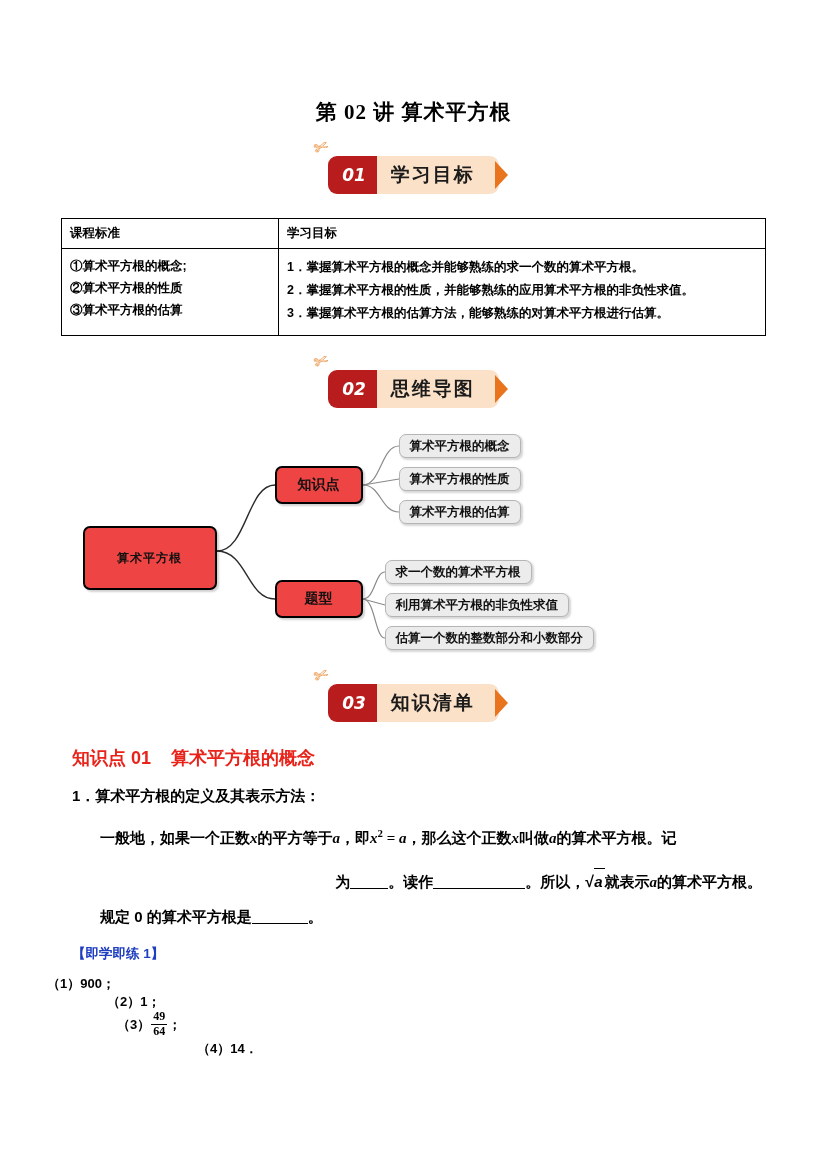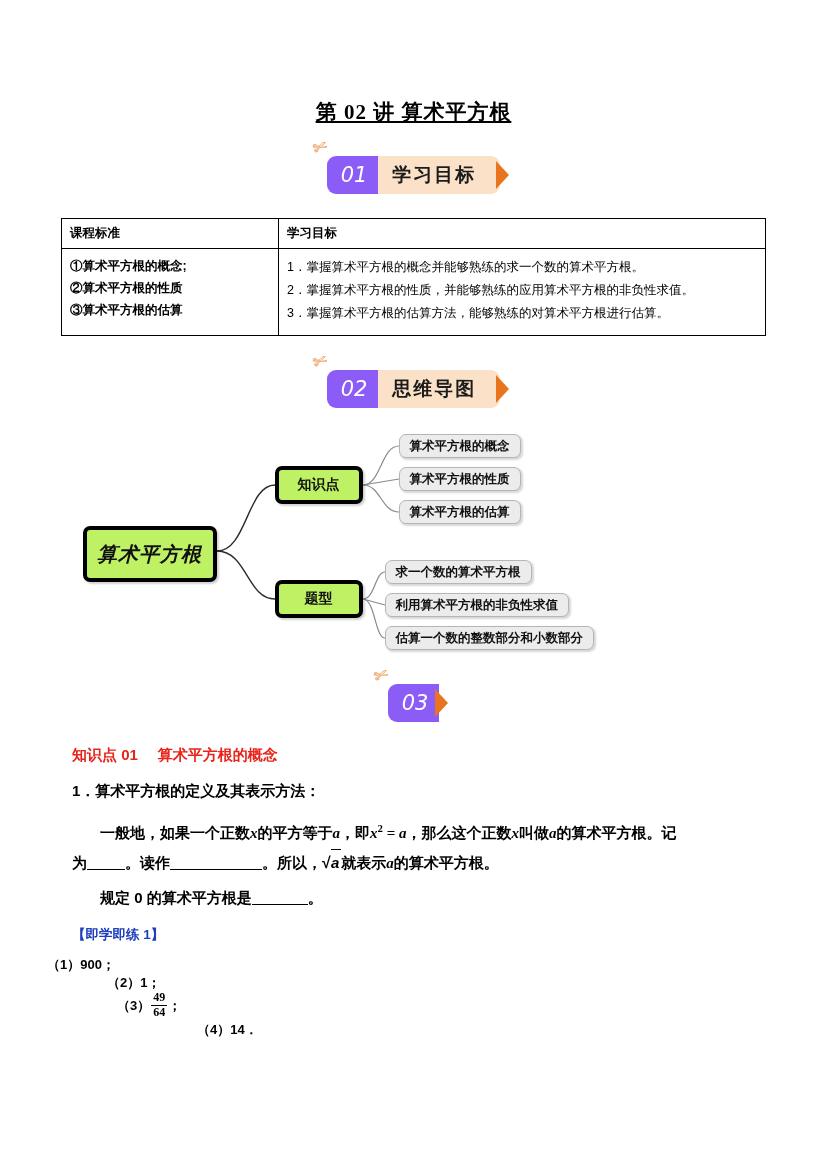--- a/index.html
+++ b/index.html
@@ -22,21 +22,20 @@
     padding: 0;
     box-sizing: border-box;
   }
   .doc-title {
     text-align: center;
     font-family: "Liberation Serif", serif;
     font-weight: bold;
     font-size: 21px;
     letter-spacing: 1px;
     margin-top: 98px;
-    text-decoration: underline;
   }
 
   
   .banner-wrap {
     display: flex;
     justify-content: center;
     margin-top: 30px;
     position: relative;
   }
   .banner {
@@ -47,25 +46,25 @@
   }
   .banner .scissors {
     position: absolute;
     left: -14px;
     top: -19px;
     font-size: 17px;
     color: #E8832A;
     transform: rotate(-20deg);
   }
   .banner .num {
-    background: #8b5cf6;
+    background: #b91c1c;
     color: #ffffff;
     font-family: "DejaVu Sans", sans-serif;
-    font-weight: normal;
-    font-size: 21px;
+    font-weight: bold;
+    font-size: 17px;
     font-style: italic;
     display: flex;
     align-items: center;
     padding: 0 11px 0 14px;
     border-radius: 9px 0 0 9px;
   }
   .banner .label {
     background: #FBE1C7;
     color: #1b1b1b;
     font-family: "Liberation Sans", sans-serif;
@@ -112,51 +111,50 @@
     font-weight: normal;
     text-align: left;
   }
   .obj-table th {
     font-weight: bold;
     padding-top: 6px;
     padding-bottom: 6px;
   }
   .obj-table .col1 { width: 200px; }
   .obj-table .item { line-height: 1.75; font-weight: bold; }
-  .obj-table .goal { line-height: 1.85; font-weight: normal; }
+  .obj-table .goal { line-height: 1.85; font-weight: bold; }
 
   
   .mindmap {
     position: relative;
     width: 690px;
     height: 240px;
     margin: 22px auto 0 auto;
   }
   .node {
     position: absolute;
     box-sizing: border-box;
     font-family: "Liberation Sans", sans-serif;
     display: flex;
     align-items: center;
     justify-content: center;
-    border: 4px solid #000000;
+    border: 2px solid #000000;
     border-radius: 7px;
-    background: #bef264;
+    background: #ef4444;
     color: #111;
     font-weight: bold;
     box-shadow: 2px 2px 2px rgba(0,0,0,0.18);
   }
   .node.root {
     left: 14px;
     top: 96px;
     width: 134px;
-    height: 56px;
-    font-size: 20px;
+    height: 64px;
+    font-size: 12px;
     letter-spacing: 1px;
-    font-style: italic;
   }
   .node.mid {
     width: 88px;
     height: 38px;
     font-size: 14px;
   }
   .node.mid.m1 { left: 206px; top: 36px; }
   .node.mid.m2 { left: 206px; top: 150px; }
   .node.leaf {
     border: 1px solid #b5b5b5;
@@ -173,21 +171,21 @@
   .node.leaf.l4 { left: 316px; top: 130px; }
   .node.leaf.l5 { left: 316px; top: 163px; text-align: right; }
   .node.leaf.l6 { left: 316px; top: 196px; }
   .mindmap svg { position: absolute; left: 0; top: 0; }
 
   
   .kp-title {
     color: #E8231A;
     font-family: "Liberation Sans", sans-serif;
     font-weight: bold;
-    font-size: 15px;
+    font-size: 18px;
     margin: 24px 0 0 72px;
   }
   .kp-title .sp { display: inline-block; width: 20px; }
   .body-text {
     font-family: "Liberation Sans", sans-serif;
     font-size: 15px;
     margin: 12px 0 0 72px;
     width: 690px;
     line-height: 1.9;
     font-weight: bold;
@@ -339,35 +337,36 @@
     <div class="node leaf l4">求一个数的算术平方根</div>
     <div class="node leaf l5">利用算术平方根的非负性求值</div>
     <div class="node leaf l6">估算一个数的整数部分和小数部分</div>
   </div>
 
   <div class="banner-wrap" style="margin-top:14px;">
     <div class="banner">
       <div class="shadow"></div>
       <span class="scissors">✄</span>
       <div class="num">03</div>
+      <div class="label">知识清单</div>
       <div class="tail"></div>
     </div>
   </div>
 
   <div class="kp-title">
     <span>知识点 01</span><span class="sp"></span><span>算术平方根的概念</span>
   </div>
 
   <div class="body-text">1．算术平方根的定义及其表示方法：</div>
 
   <div class="body-text indent">
     <span>一般地，如果一个正数</span><span class="mi">x</span><span>的平方等于</span><span class="mi">a</span><span>，即</span><span class="mi">x<sup class="exp">2</sup> <span style="font-style:normal">=</span> a</span><span>，那么这个正数</span><span class="mi">x</span><span>叫做</span><span class="mi">a</span><span>的算术平方根。记</span>
   </div>
 
-  <div class="body-text" style="margin-top:2px;">
+  <div class="body-text" style="margin-top:16px;text-align:right;">
     <span>为</span><span class="blank b1"></span><span>。读作</span><span class="blank b2"></span><span>。所以，</span><span class="sqrt">a</span><span>就表示</span><span class="mi">a</span><span>的算术平方根。</span>
   </div>
 
   <div class="body-text indent" style="margin-top:6px;">
     <span>规定 0 的算术平方根是</span><span class="blank b3"></span><span>。</span>
   </div>
 
   <div class="practice-tag">【即学即练 1】</div>
 
   <div class="q-items">

